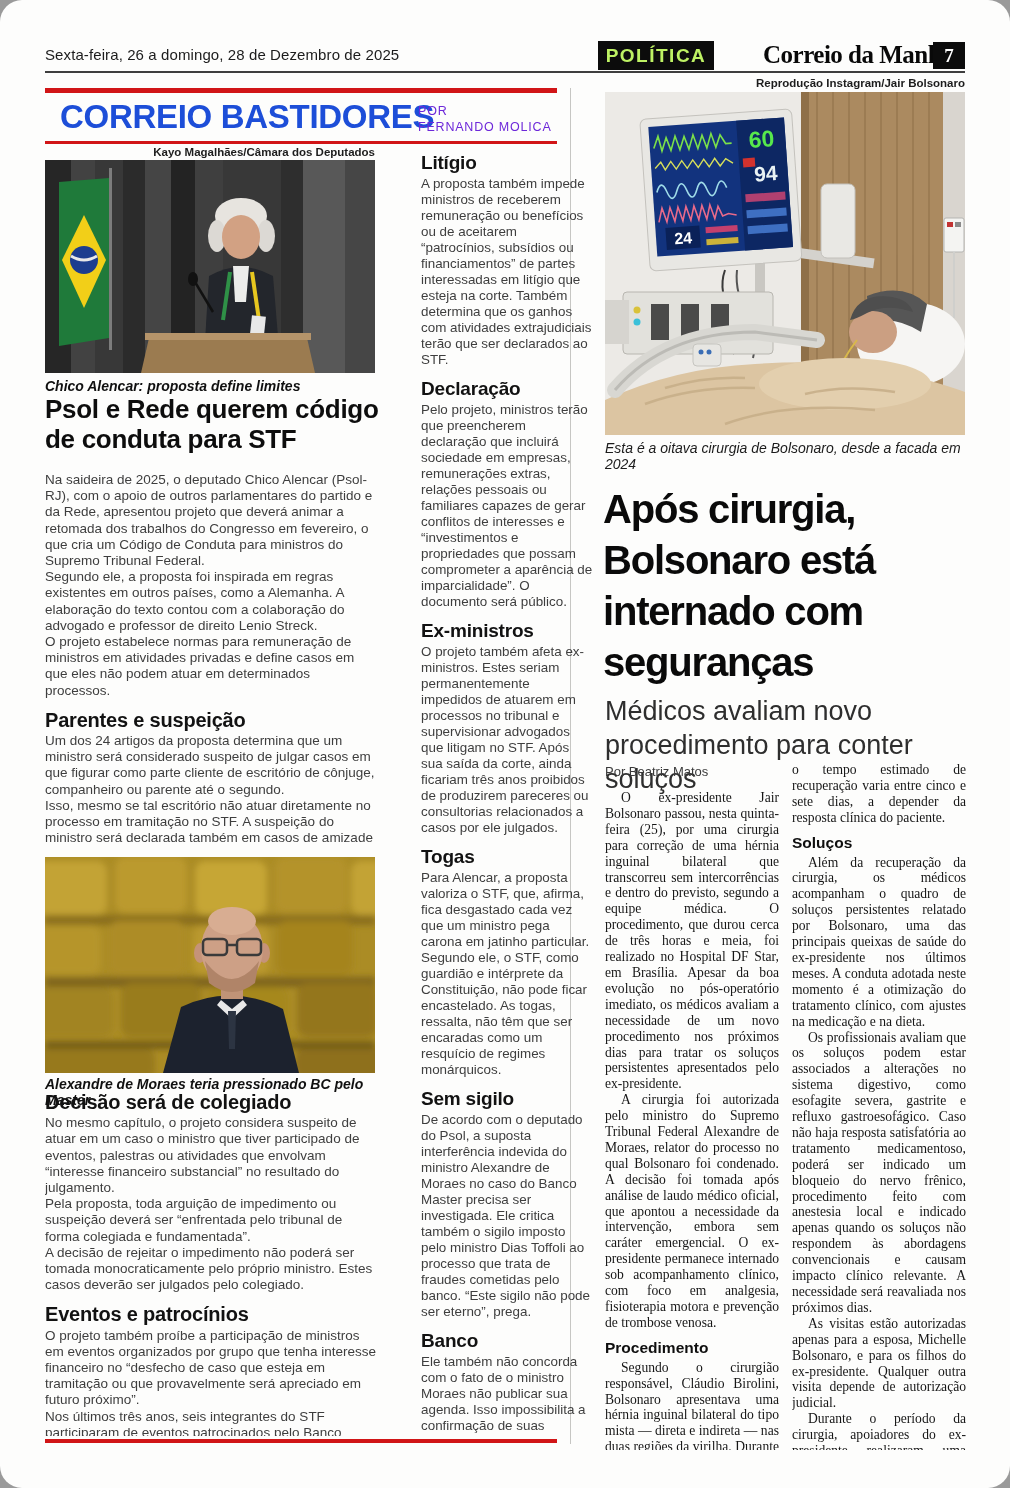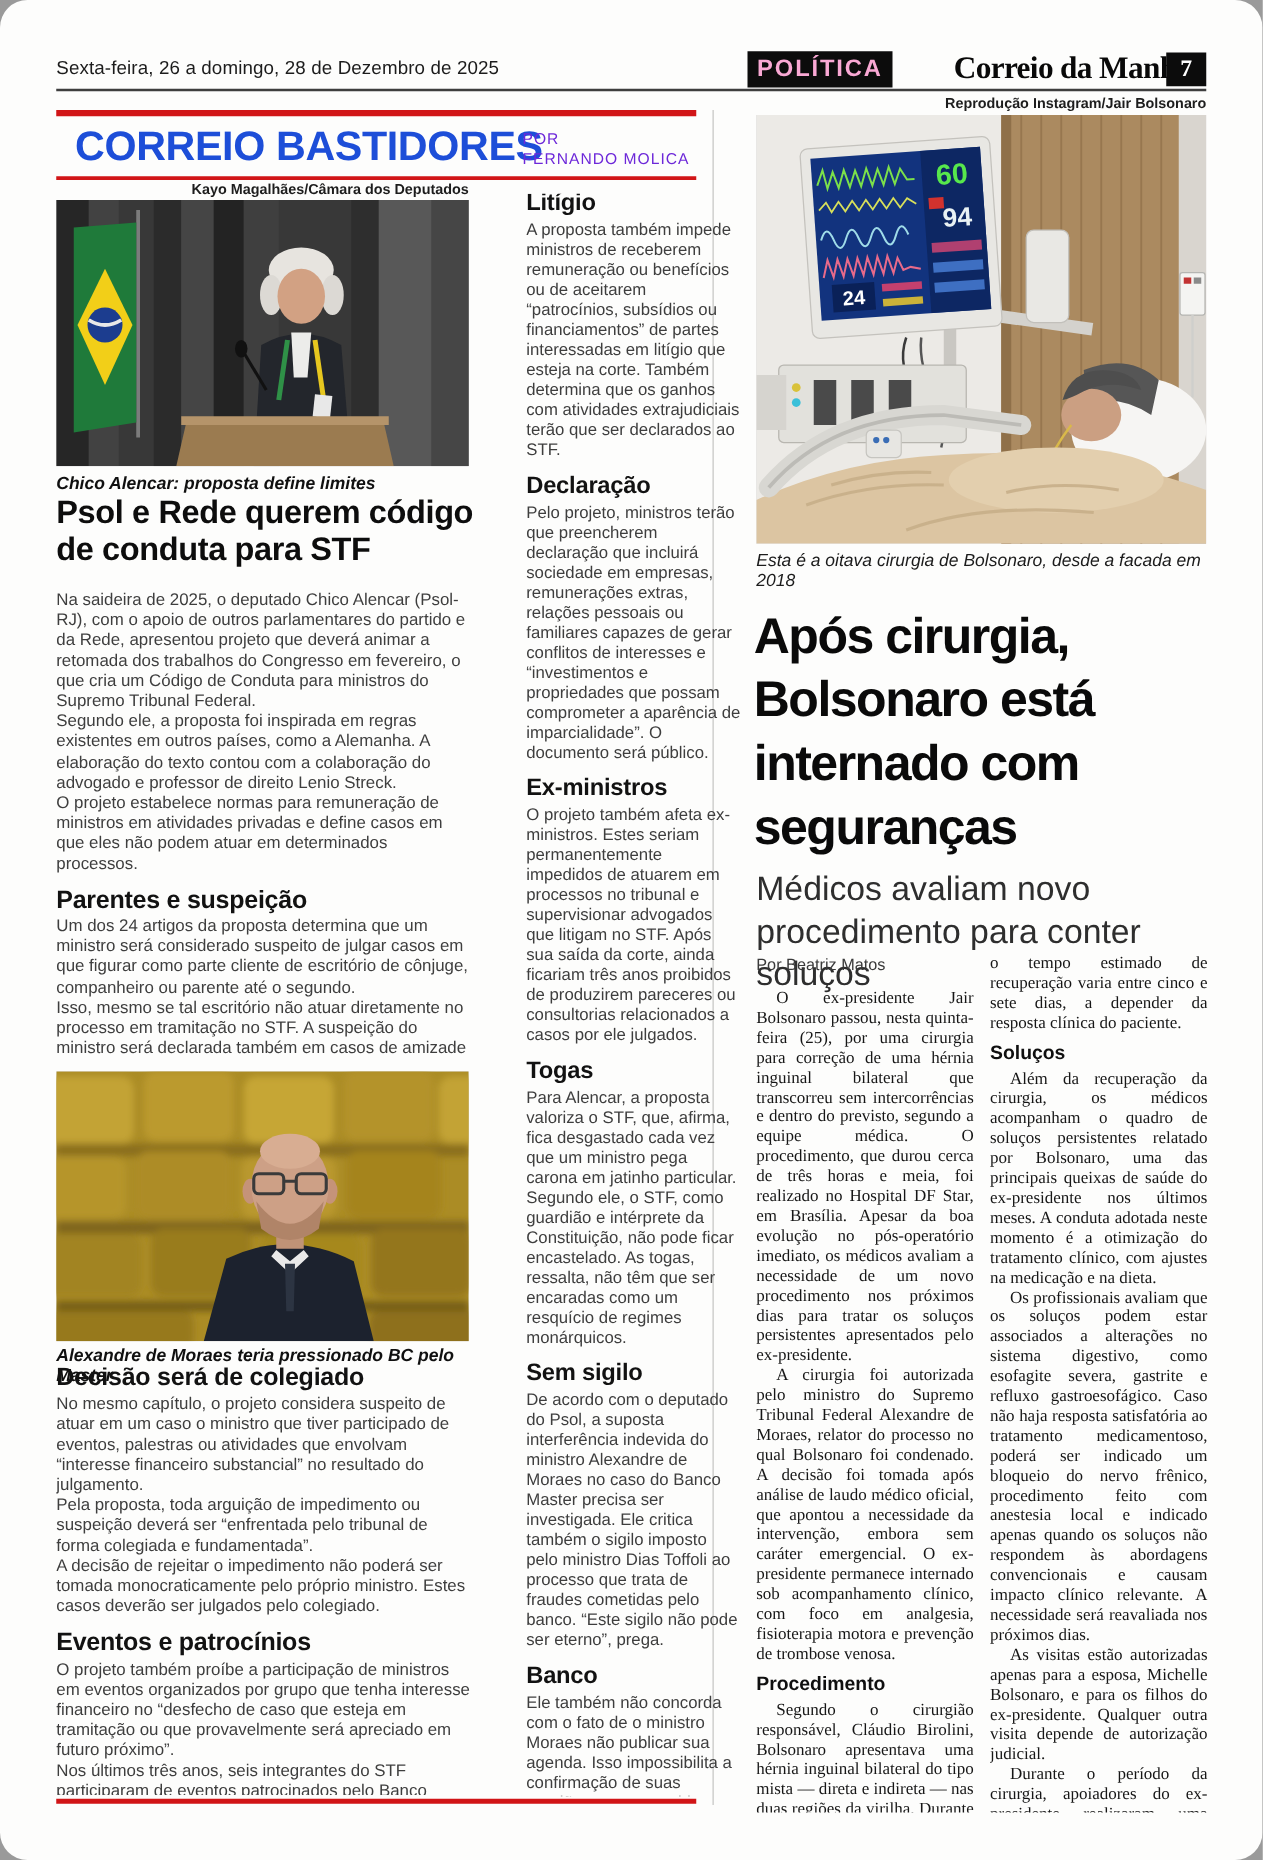--- a/index.html
+++ b/index.html
@@ -6,21 +6,21 @@
   html,body { background:#9a9a9a; }
   .page {
     position:relative; width:1010px; height:1488px; margin:0 auto;
     background:#fdfdfc; overflow:hidden;
     font-family:"Liberation Sans", sans-serif; color:#222;border-radius:22px;
   }
   .abs { position:absolute; }
 
   
   .date { left:45px; top:46px; font-size:15px; color:#1c1c1c; letter-spacing:.1px; }
-  .section-box { left:598px; top:41px; width:116px; height:29px; background:#0c0c0c; color:#f9a8d4;
+  .section-box { left:598px; top:41px; width:116px; height:29px; background:#0c0c0c; color:#bef264;
     font-weight:700; font-size:19px; letter-spacing:1.5px; display:flex; align-items:center; justify-content:center; }
   .masthead { left:763px; top:41px; font-family:"Liberation Serif", serif; font-weight:700;
     font-size:25px; color:#090909; letter-spacing:-.5px; }
   .pagenum-box { left:933px; top:42px; width:32px; height:27px; background:#0c0c0c; color:#fff;
     font-family:"Liberation Serif", serif; font-weight:700; font-size:19px; display:flex; align-items:center; justify-content:center; }
   .header-rule { left:45px; top:71px; width:920px; height:2px; background:#3e3e3e; }
 
   .red-rule { background:#d11517; }
   .vrule { left:570px; top:88px; width:1px; height:1356px; background:#c6c6c3; }
 
@@ -263,21 +263,21 @@
       <path d="M0,343 L0,308 Q70,276 150,272 Q240,266 300,282 Q338,292 360,300 L360,343 Z" fill="#dcc5a2"></path>
       <ellipse cx="240" cy="292" rx="86" ry="26" fill="#e3cfae"></ellipse>
       <path d="M40,312 q50,-18 110,-16 M120,332 q60,-22 150,-14 M200,302 q40,-10 90,-2 M60,296 q40,-12 80,-10" stroke="#c6ad87" stroke-width="2.5" fill="none" opacity="0.85"></path>
       <path d="M10,298 Q60,240 150,240 L212,248" stroke="#d8d7d2" stroke-width="16" fill="none" stroke-linecap="round"></path>
       <path d="M10,298 Q60,240 150,240 L212,248" stroke="#bcbbb6" stroke-width="3" fill="none"></path>
       <rect x="88" y="252" width="28" height="22" rx="4" fill="#e7e6e2" stroke="#c6c5c0"></rect>
       <circle cx="96" cy="260" r="2.5" fill="#3a6db5"></circle>
         <circle cx="104" cy="260" r="2.5" fill="#3a6db5"></circle>
     </svg>
   </div>
-  <div class="abs story-caption">Esta é a oitava cirurgia de Bolsonaro, desde a facada em 2018</div>
+  <div class="abs story-caption">Esta é a oitava cirurgia de Bolsonaro, desde a facada em 2024</div>
 
   <h1 class="abs story-headline">Após cirurgia, Bolsonaro está internado com seguranças</h1>
   <div class="abs story-subhead">Médicos avaliam novo procedimento para conter soluços</div>
   <div class="abs story-byline">Por Beatriz Matos</div>
 
   <div class="abs scol" style="left:605px;top:790px;height:660px;overflow:hidden;">
     <p class="ind">O ex-presidente Jair Bolsonaro passou, nesta quinta-feira (25), por uma cirurgia para correção de uma hérnia inguinal bilateral que transcorreu sem intercorrências e dentro do previsto, segundo a equipe médica. O procedimento, que durou cerca de três horas e meia, foi realizado no Hospital DF Star, em Brasília. Apesar da boa evolução no pós-operatório imediato, os médicos avaliam a necessidade de um novo procedimento nos próximos dias para tratar os soluços persistentes apresentados pelo ex-presidente.</p>
     <p class="ind">A cirurgia foi autorizada pelo ministro do Supremo Tribunal Federal Alexandre de Moraes, relator do processo no qual Bolsonaro foi condenado. A decisão foi tomada após análise de laudo médico oficial, que apontou a necessidade da intervenção, embora sem caráter emergencial. O ex-presidente permanece internado sob acompanhamento clínico, com foco em analgesia, fisioterapia motora e prevenção de trombose venosa.</p>
     <h4>Procedimento</h4>
     <p class="ind">Segundo o cirurgião responsável, Cláudio Birolini, Bolsonaro apresentava uma hérnia inguinal bilateral do tipo mista — direta e indireta — nas duas regiões da virilha. Durante a cirurgia, foi realizado o reforço da parede abdominal com a colocação de uma tela sintética para corrigir as falhas musculares.</p>

